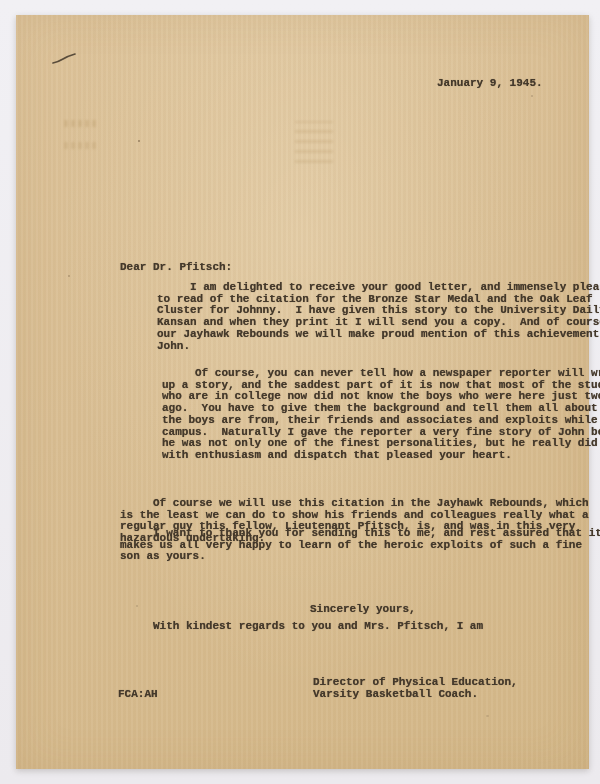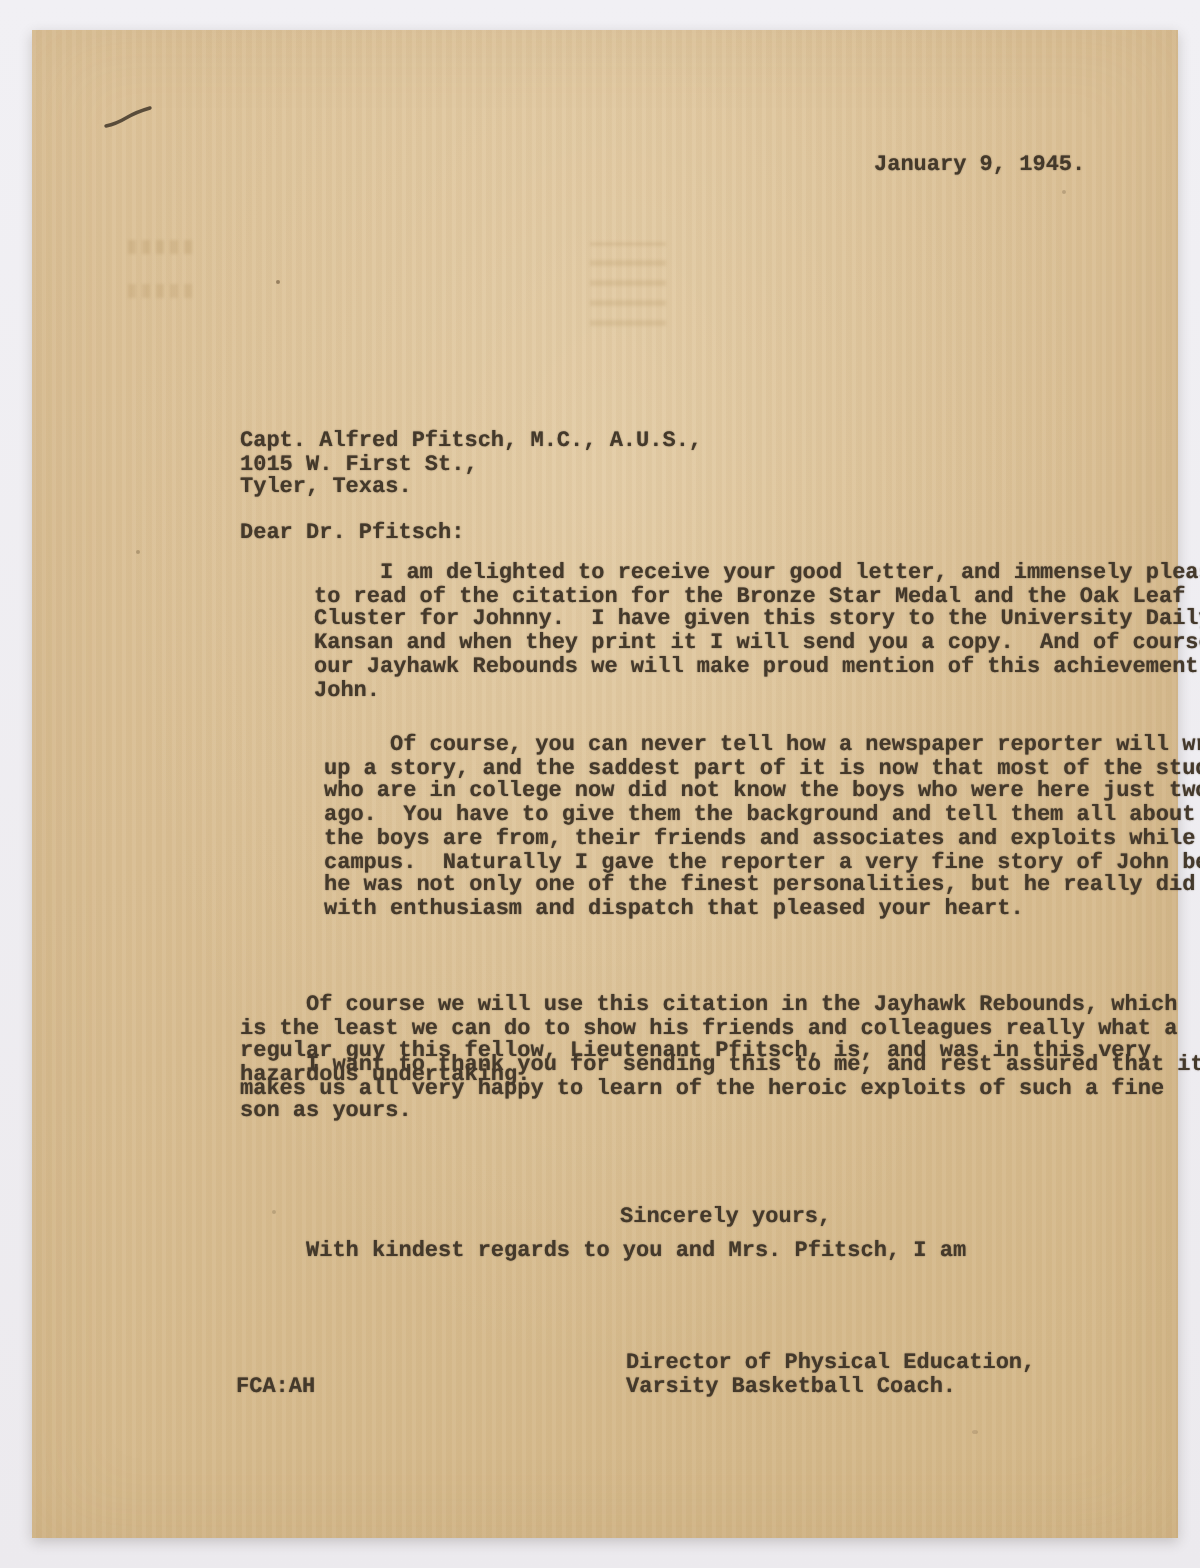--- a/index.html
+++ b/index.html
@@ -90,21 +90,20 @@
   <div class="ghost ghost-left-2"></div>
   <div class="ghost ghost-right"></div>
   <div class="speck speck-1"></div>
   <div class="speck speck-2"></div>
   <div class="speck speck-3"></div>
   <div class="speck speck-4"></div>
   <div class="speck speck-5"></div>
 
   <div class="typed date-line">January 9, 1945.</div>
 
-  <div class="typed recipient"><span>Capt. Alfred Pfitsch, M.C., A.U.S.,</span><br><span>1015 W. First St.,</span><br><span>Tyler, Texas.</span></div>
 
   <div class="typed salutation">Dear Dr. Pfitsch:</div>
 
   <div class="typed paragraph-1">     I am delighted to receive your good letter, and immensely pleased
 to read of the citation for the Bronze Star Medal and the Oak Leaf
 Cluster for Johnny.  I have given this story to the University Daily
 Kansan and when they print it I will send you a copy.  And of course in
 our Jayhawk Rebounds we will make proud mention of this achievement for
 John.</div>
 

